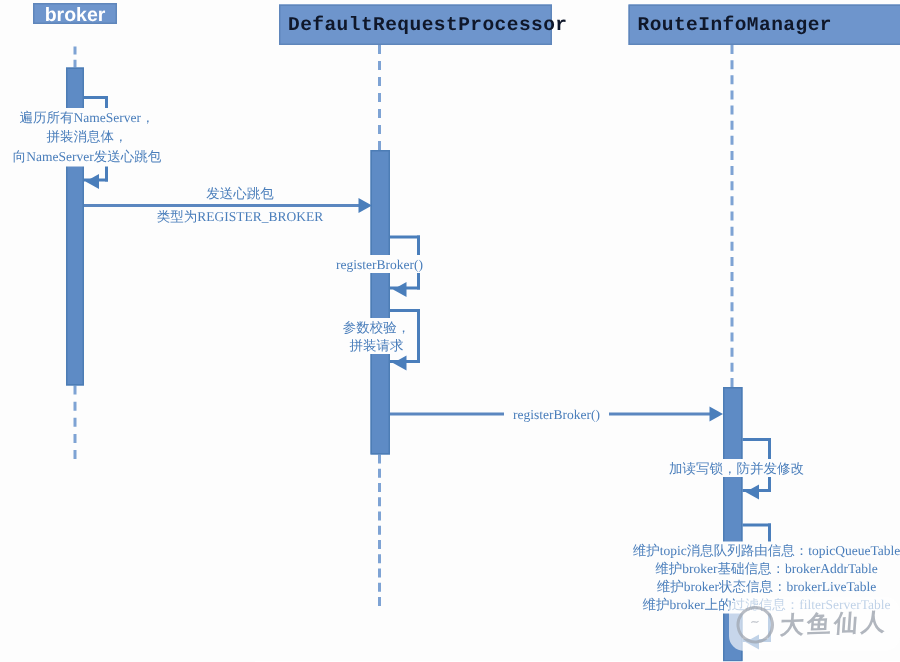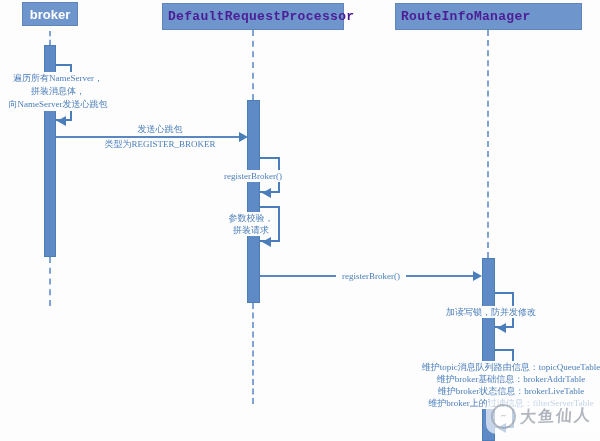--- a/index.html
+++ b/index.html
@@ -8,23 +8,23 @@
     font-family:"Liberation Sans","DejaVu Sans",sans-serif;
   }
   
   .head{
     position:absolute;box-sizing:border-box;
     background:#6e95cc;border:1px solid #5f86bb;
     display:flex;align-items:center;
   }
   .head.broker{justify-content:center;color:#ffffff;font-weight:bold;font-size:13px;}
   .head.cls{
-    color:#4c1d95;font-weight:bold;font-size:13px;
+    color:#0f172a;font-weight:bold;font-size:13px;
     font-family:"Liberation Mono","DejaVu Sans Mono",monospace;
-    padding-left:5px;letter-spacing:0.3px;
+    padding-left:5px;letter-spacing:0.3px;margin-left:24px;
   }
   
   .dash{position:absolute;width:0;border-left:2px dashed #7ea3d4;}
   
   .bar{position:absolute;box-sizing:border-box;background:#5e8bc5;border:1px solid #4d7db5;}
   
   .loop{position:absolute;box-sizing:border-box;border:2px solid #4a7ebb;border-left:none;}
   
   .mline{position:absolute;height:2px;background:#5b87c0;}
   
@@ -61,21 +61,21 @@
   <div class="dash" style="left:49px;top:31px;height:14px;"></div>
   <div class="dash" style="left:49px;top:257px;height:49px;"></div>
   <div class="dash" style="left:252px;top:30px;height:70px;"></div>
   <div class="dash" style="left:252px;top:303px;height:101px;"></div>
   <div class="dash" style="left:487px;top:30px;height:228px;"></div>
 
   <div class="bar" style="left:44px;top:45px;width:12px;height:212px;"></div>
   <div class="bar" style="left:247px;top:100px;width:13px;height:203px;"></div>
   <div class="bar" style="left:482px;top:258px;width:13px;height:183px;"></div>
 
-  <div class="head broker" style="left:22px;top:2px;width:56px;height:24px;">
+  <div class="head broker" style="left:22px;top:2px;width:56px;height:14px;">
     <span>broker</span>
   </div>
   <div class="head cls" style="left:162px;top:3px;width:182px;height:27px;">
     <span>DefaultRequestProcessor</span>
   </div>
   <div class="head cls" style="left:395px;top:3px;width:187px;height:27px;">
     <span>RouteInfoManager</span>
   </div>
 
   <div class="loop" style="left:56px;top:64px;width:16px;height:57px;"></div>

